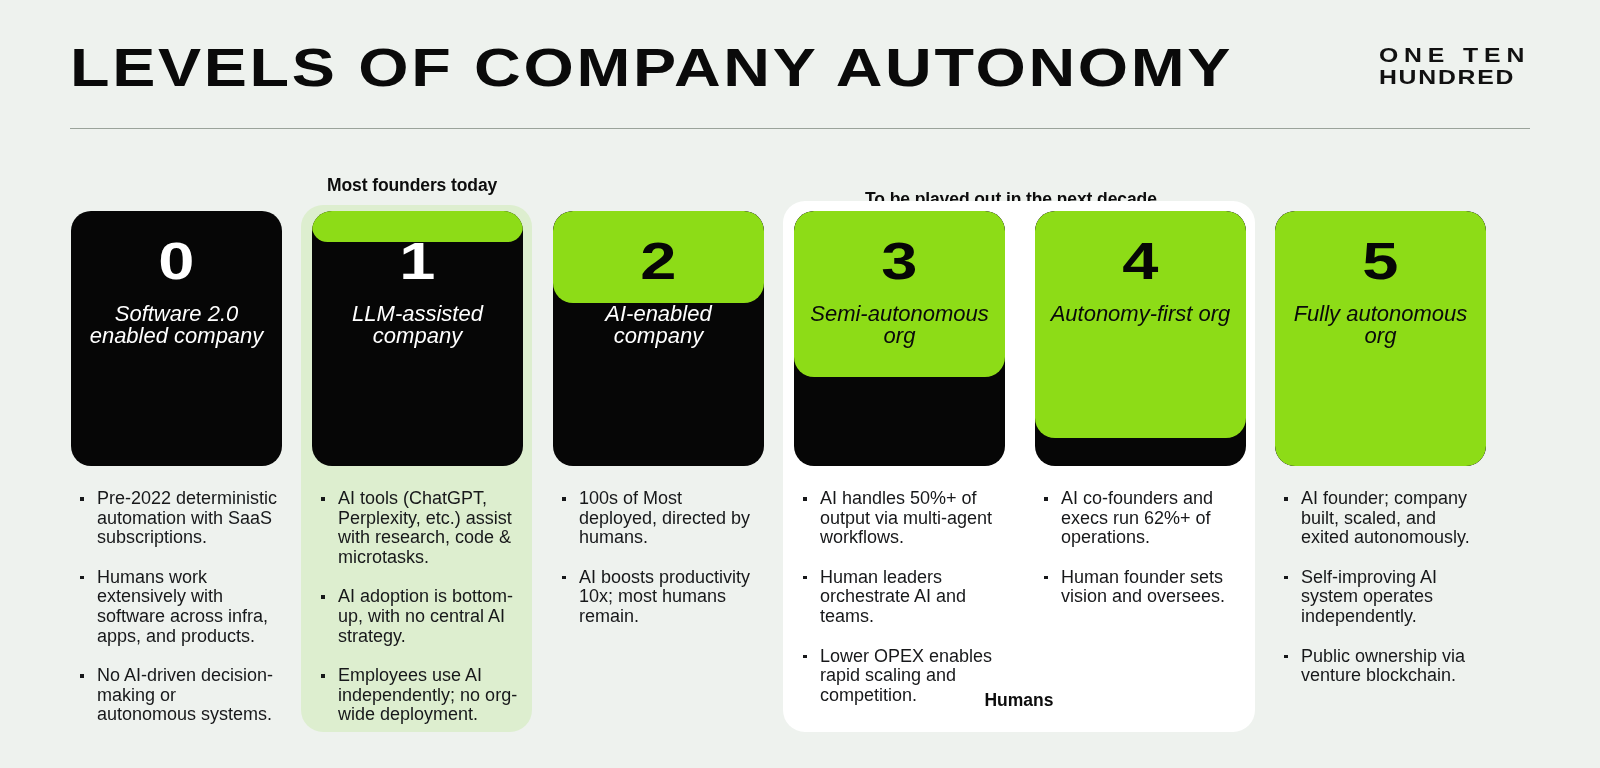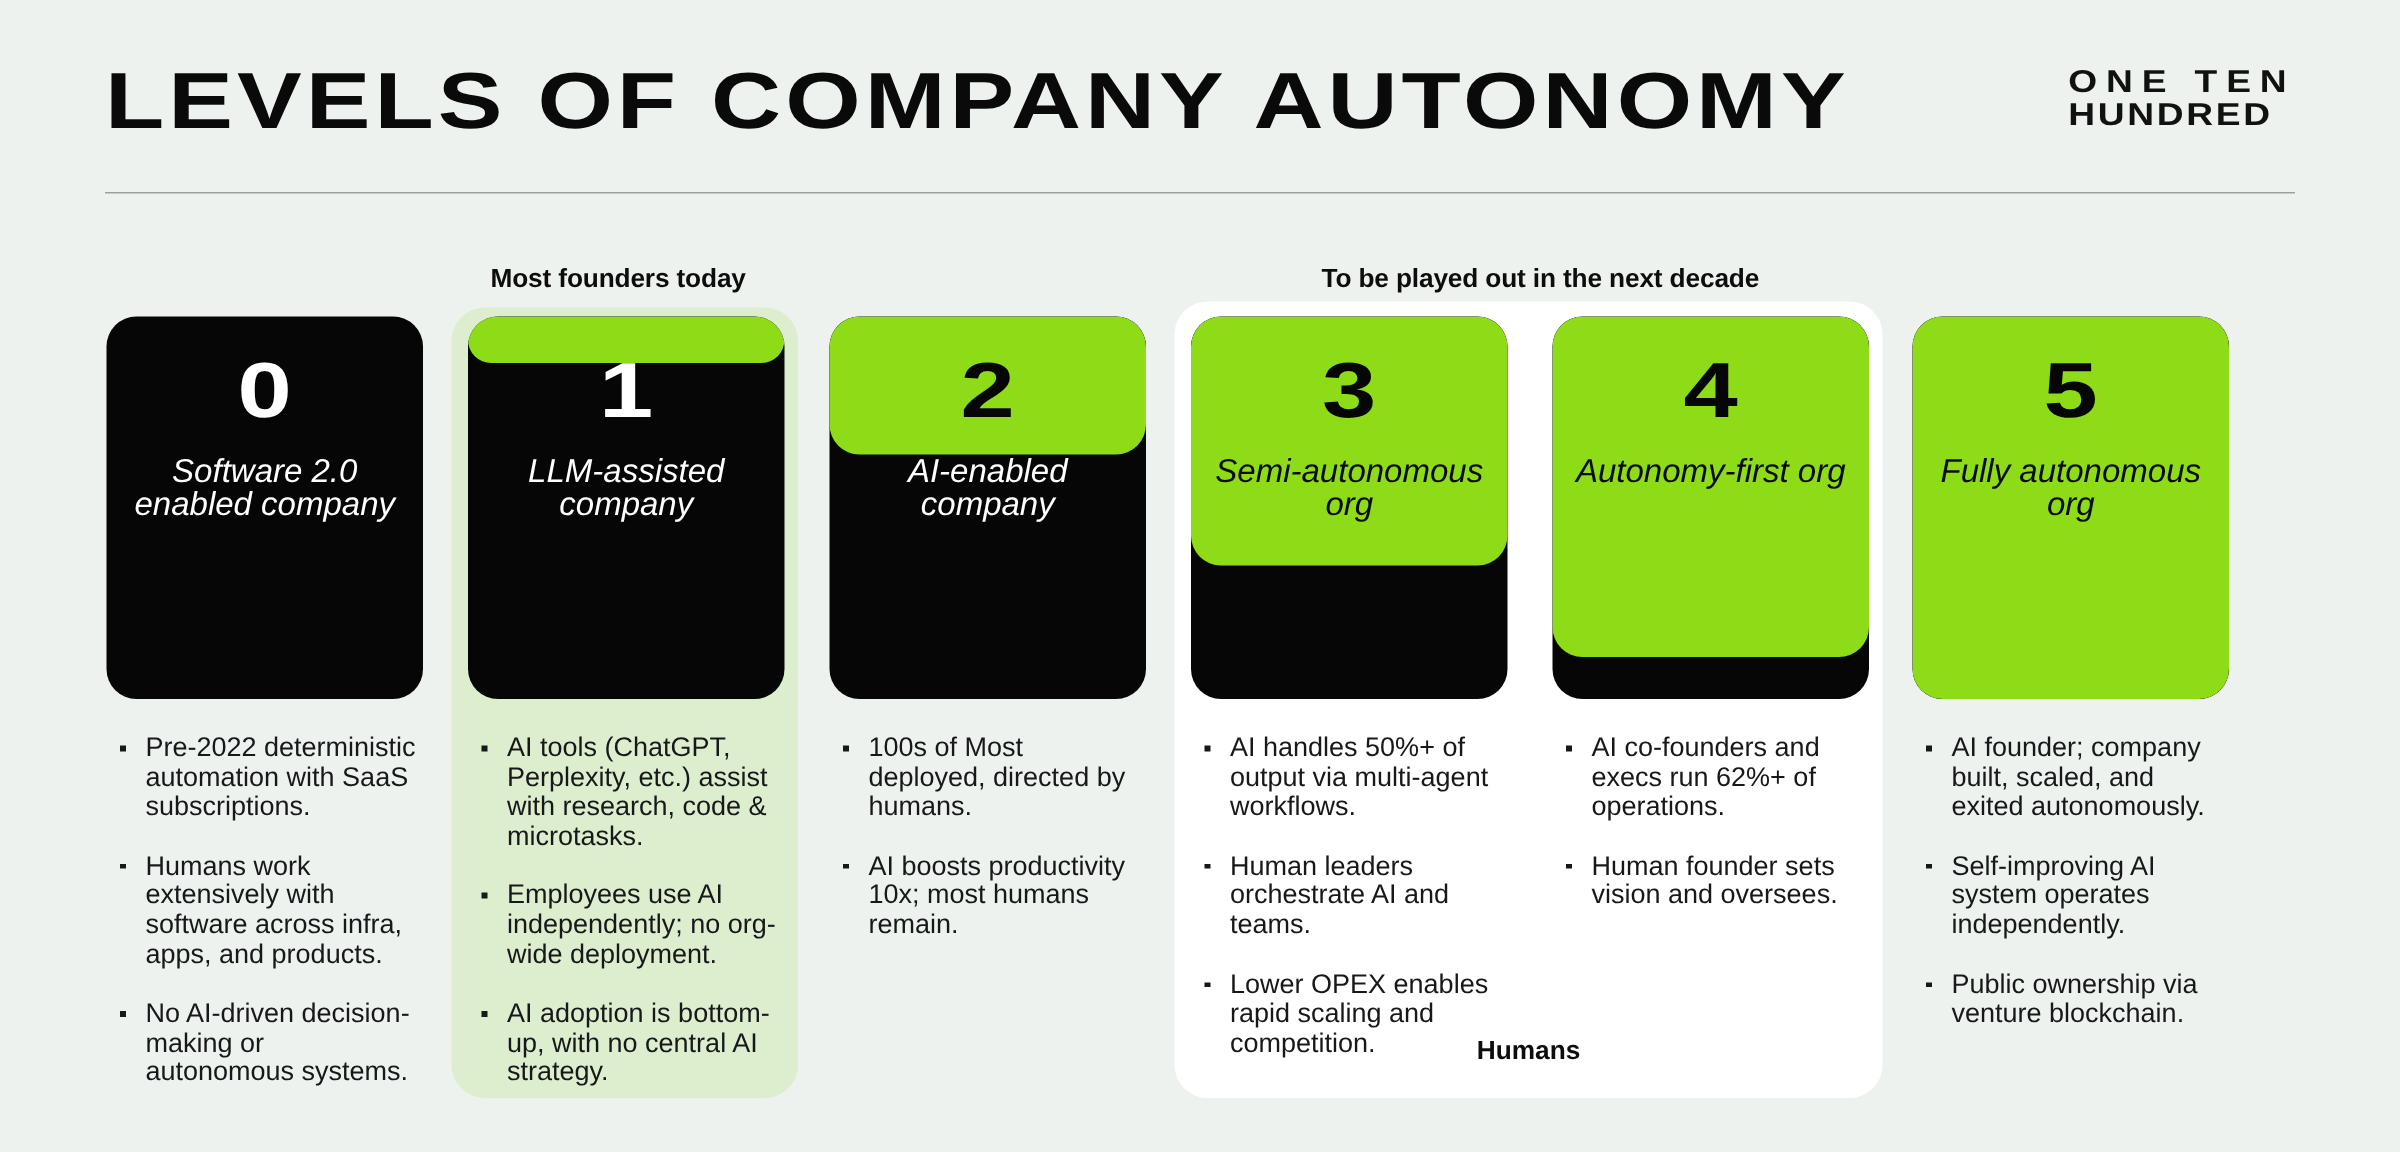--- a/index.html
+++ b/index.html
@@ -65,21 +65,21 @@
   
   .section-caption {
     position: absolute;
     font-size: 17.5px;
     font-weight: 700;
     color: #0d0d0d;
     white-space: nowrap;
     letter-spacing: -0.1px;
   }
   #caption-today { left: 327px; top: 175px; }
-  #caption-future { left: 865px; top: 175px; margin-left: 16px; }
+  #caption-future { left: 865px; top: 189px; }
 
   
   .panel {
     position: absolute;
     border-radius: 22px;
   }
   .panel-today {
     left: 301px;
     top: 205px;
     width: 231px;
@@ -235,22 +235,22 @@
     <div class="column col1">
       <div class="card">
         <div class="card-fill" style="height: 12%;"></div>
         <div class="card-inner">
           <div class="card-num">1</div>
           <div class="card-label">LLM-assisted company</div>
         </div>
       </div>
       <div class="bullets">
         <div class="bullet"><span class="dot"></span><span>AI tools (ChatGPT, Perplexity, etc.) assist with research, code &amp; microtasks.</span></div>
+        <div class="bullet"><span class="dot"></span><span>AI adoption is bottom-up, with no central AI strategy.</span></div>
         <div class="bullet"><span class="dot"></span><span>Employees use AI independently; no org-wide deployment.</span></div>
-        <div class="bullet"><span class="dot"></span><span>AI adoption is bottom-up, with no central AI strategy.</span></div>
       </div>
     </div>
     <div class="column col2">
       <div class="card">
         <div class="card-fill" style="height: 36%;"></div>
         <div class="card-inner">
           <div class="card-num on-green">2</div>
           <div class="card-label">AI-enabled company</div>
         </div>
       </div>

